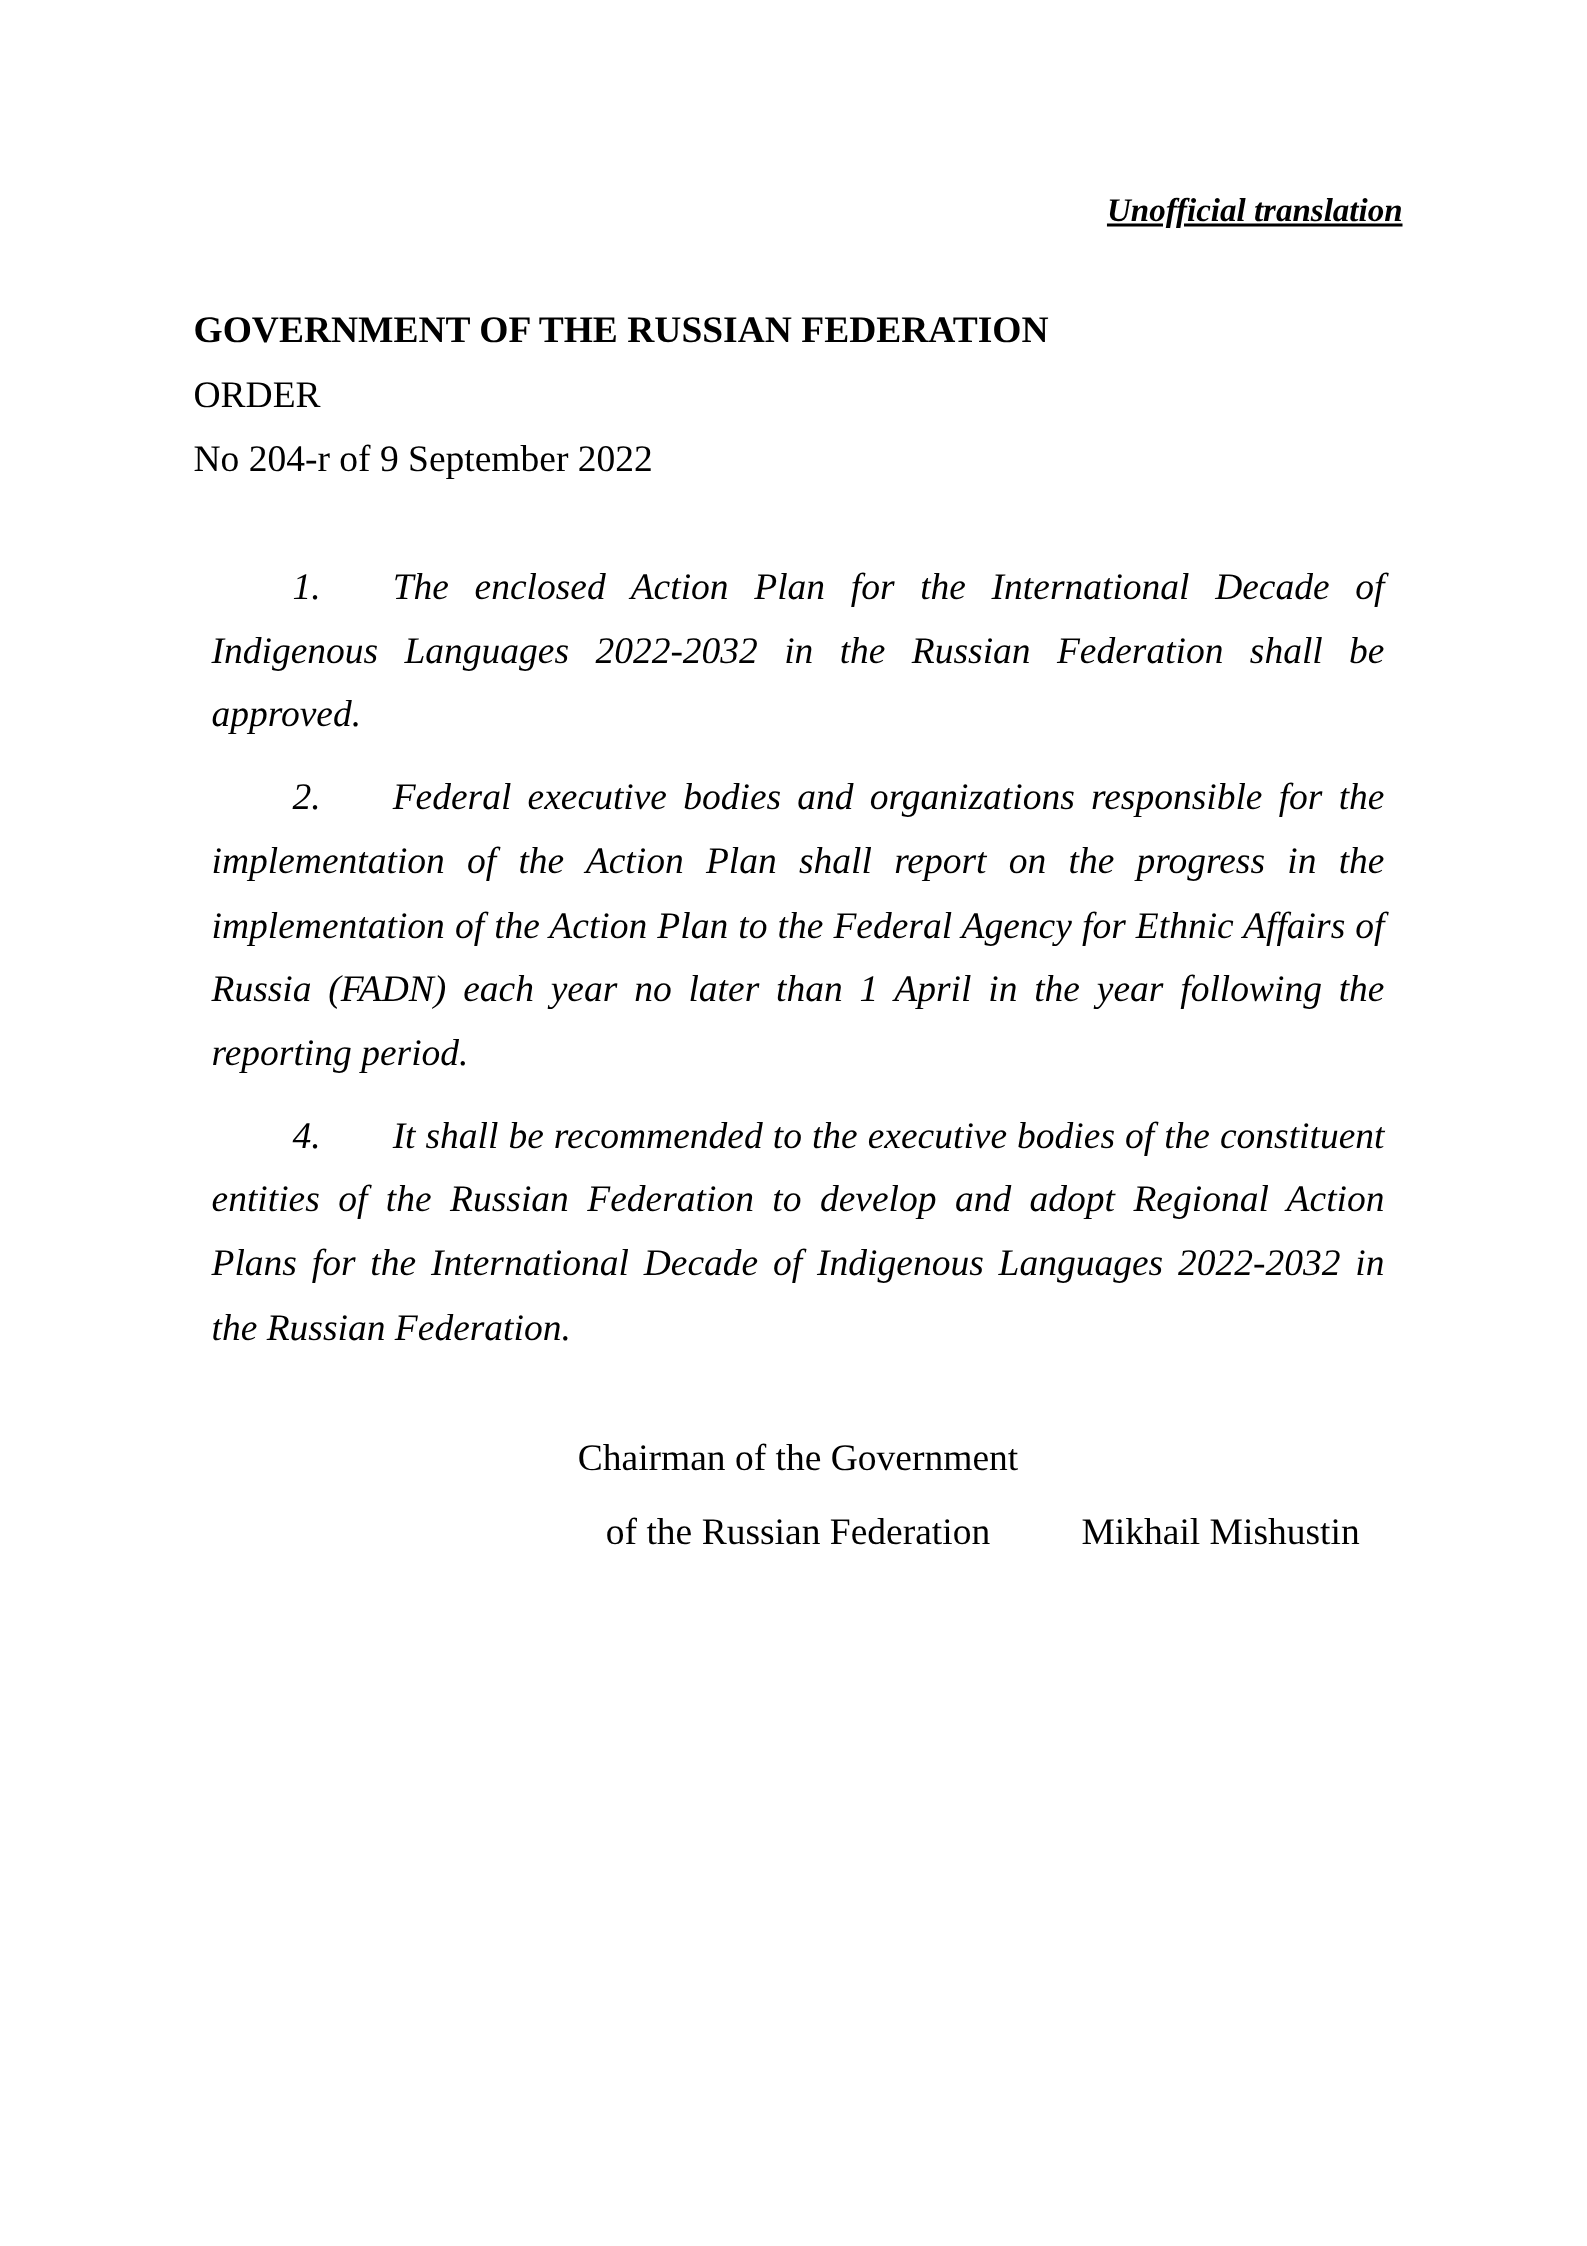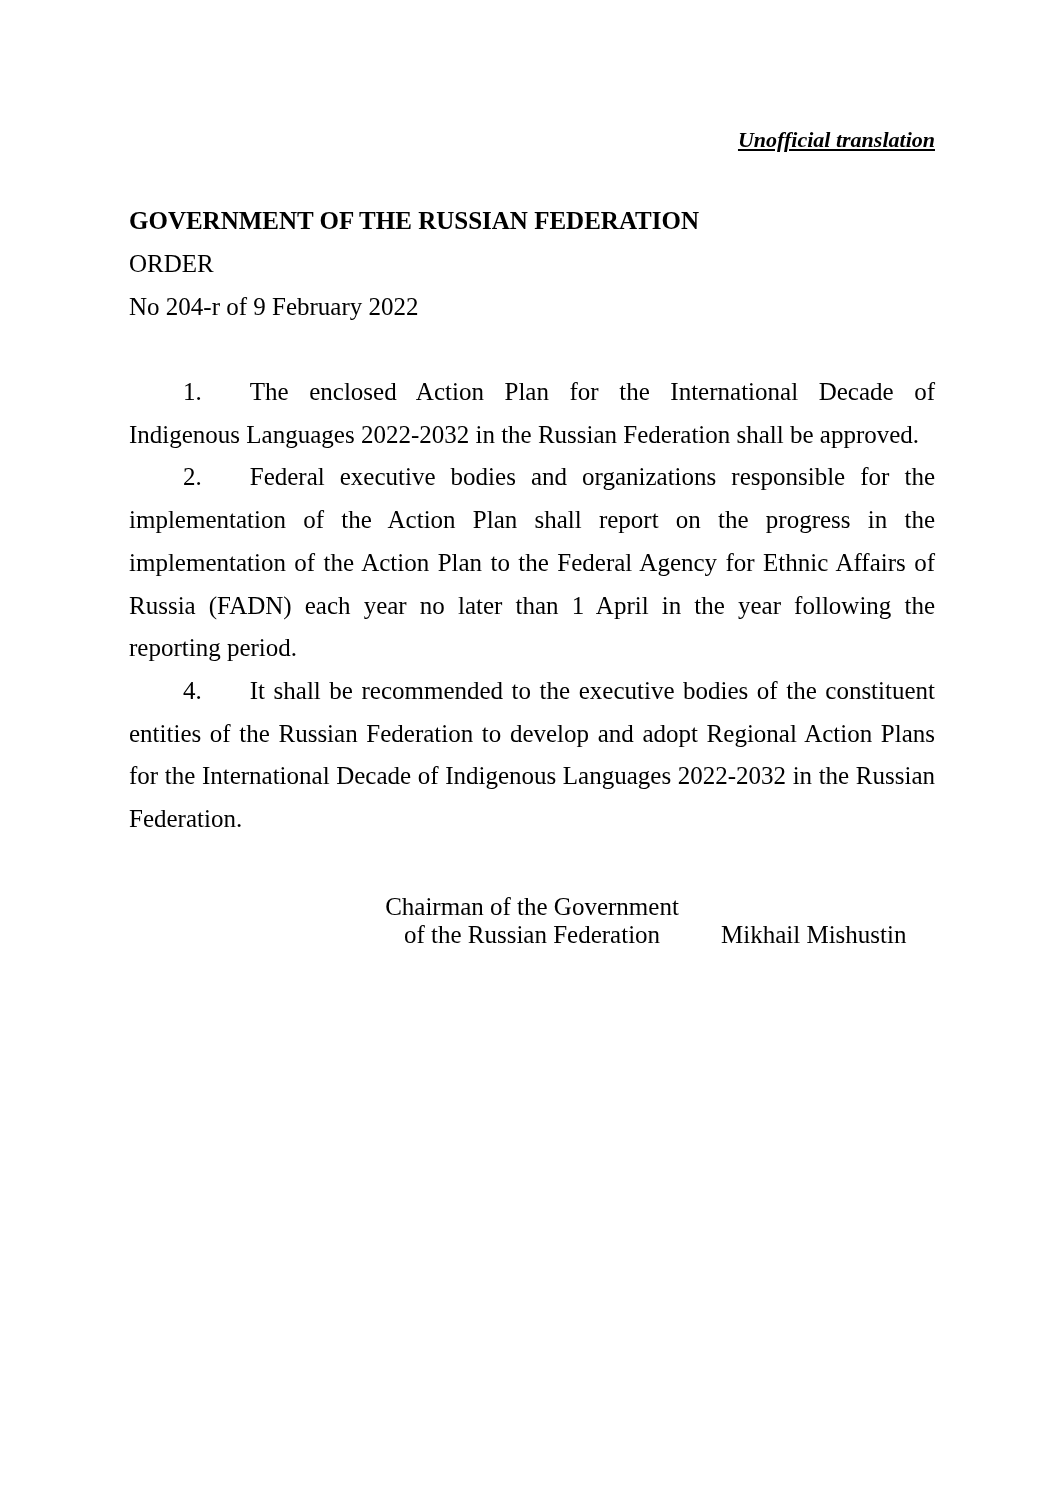--- a/index.html
+++ b/index.html
@@ -35,54 +35,56 @@
     font-weight: bold;
   }
   .doc-body {
     margin-top: 43px;
     font-size: 25px;
     line-height: 42.7px;
     text-align: justify;
     text-justify: inter-word;
   }
   .doc-body p {
-    margin: 0;
+    margin: 12px;
     text-indent: 54px;
+    font-style: italic;
   }
   .doc-body .tab {
     display: inline-block;
     width: 48px;
   }
   .signature {
     margin-top: 52px;
     font-size: 25px;
     line-height: 28.5px;
     text-align: center;
   }
   .sig-row {
     position: relative;
+    margin-top: 20px;
   }
   .sig-name {
     position: absolute;
     left: 592px;
     top: 0;
     white-space: nowrap;
   }
 </style>
 </head>
 <body>
 
 <div class="page">
 
   <div class="trans-note">Unofficial translation</div>
 
   <div class="doc-header">
     <div class="doc-title">GOVERNMENT OF THE RUSSIAN FEDERATION</div>
     <div class="doc-type">ORDER</div>
-    <div class="doc-number">No 204-r of 9 February 2022</div>
+    <div class="doc-number">No 204-r of 9 September 2022</div>
   </div>
 
   <div class="doc-body">
     <p><span>1.</span><span class="tab"></span><span>The enclosed Action Plan for the International Decade of Indigenous Languages 2022-2032 in the Russian Federation shall be approved.</span></p>
 
     <p><span>2.</span><span class="tab"></span><span>Federal executive bodies and organizations responsible for the implementation of the Action Plan shall report on the progress in the implementation of the Action Plan to the Federal Agency for Ethnic Affairs of Russia (FADN) each year no later than 1 April in the year following the reporting period.</span></p>
 
 
     <p><span>4.</span><span class="tab"></span><span>It shall be recommended to the executive bodies of the constituent entities of the Russian Federation to develop and adopt Regional Action Plans for the International Decade of Indigenous Languages 2022-2032 in the Russian Federation.</span></p>
   </div>

